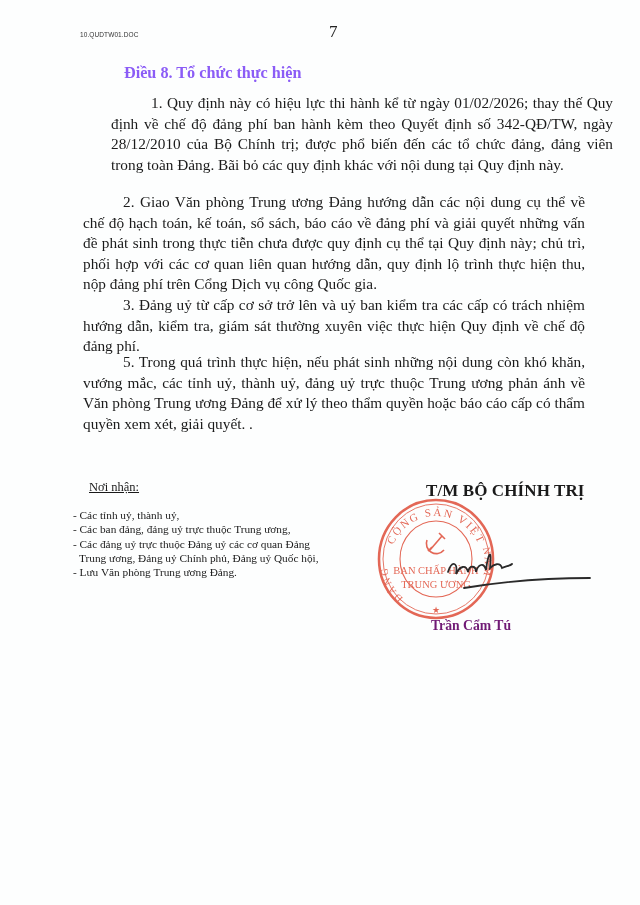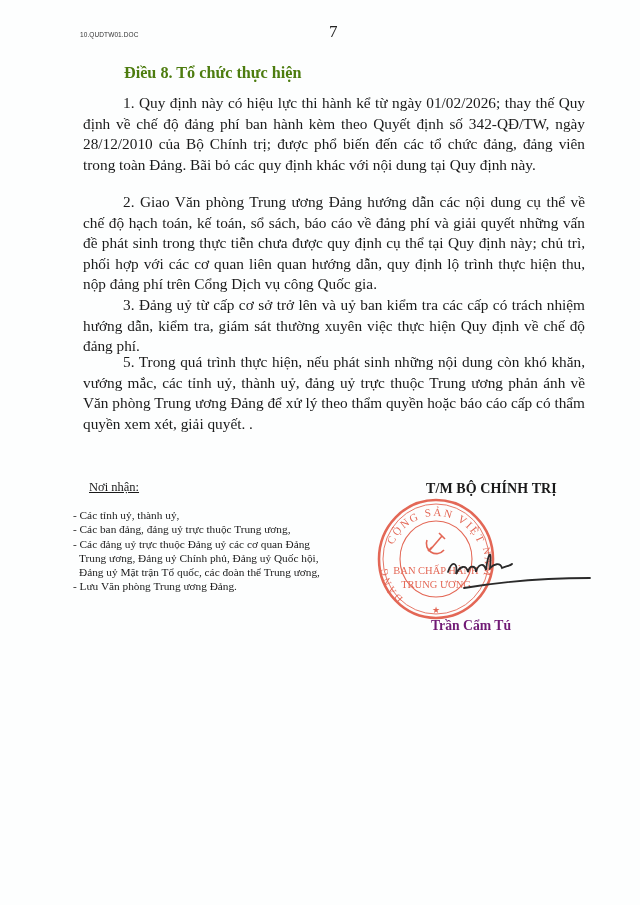--- a/index.html
+++ b/index.html
@@ -30,36 +30,36 @@
       top: 22px;
       font-size: 17px;
       color: #222;
     }
     .article-title {
       position: absolute;
       left: 124px;
       top: 64px;
       font-size: 16.2px;
       font-weight: bold;
-      color: #4d7c0f;
+      color: #8b5cf6;
     }
     .body-text {
       position: absolute;
       left: 83px;
       width: 502px;
       font-size: 15.3px;
       line-height: 20.5px;
       text-align: justify;
       text-align-last: left;
     }
     .body-text p {
       margin: 0;
       text-indent: 40px;
     }
-    .p1 { top: 93px; }
+    .p1 { top: 93px; margin-left: 28px; }
     .p2 { top: 192px; }
     .p3 { top: 295px; }
     .p4 { top: 352px; }
 
     .recipients {
       position: absolute;
       left: 73px;
       top: 480px;
       font-size: 11.3px;
       line-height: 14.2px;
@@ -76,21 +76,21 @@
     }
     .recipient-item .cont {
       display: block;
       padding-left: 6px;
     }
 
     .signer-title {
       position: absolute;
       left: 426px;
       top: 481px;
-      font-size: 14px;
+      font-size: 17px;
       font-weight: bold;
       color: #1a1a1a;
       letter-spacing: 0.1px;
     }
     .stamp {
       position: absolute;
       left: 376px;
       top: 496px;
       width: 120px;
       height: 125px;
@@ -136,21 +136,20 @@
   <div class="recipients-title">Nơi nhận:</div>
   <div class="recipient-item">
     <span>- Các tỉnh uỷ, thành uỷ,</span>
   </div>
   <div class="recipient-item">
     <span>- Các ban đảng, đảng uỷ trực thuộc Trung ương,</span>
   </div>
   <div class="recipient-item">
     <span>- Các đảng uỷ trực thuộc Đảng uỷ các cơ quan Đảng</span>
     <span class="cont">Trung ương, Đảng uỷ Chính phủ, Đảng uỷ Quốc hội,</span>
-    <span class="cont">Đảng uỷ Mặt trận Tổ quốc, các đoàn thể Trung ương,</span>
   </div>
   <div class="recipient-item">
     <span>- Lưu Văn phòng Trung ương Đảng.</span>
   </div>
 </div>
 
 <div class="signer-title">T/M BỘ CHÍNH TRỊ</div>
 
 <div class="stamp">
   <svg width="120" height="125" viewBox="0 0 120 125">

